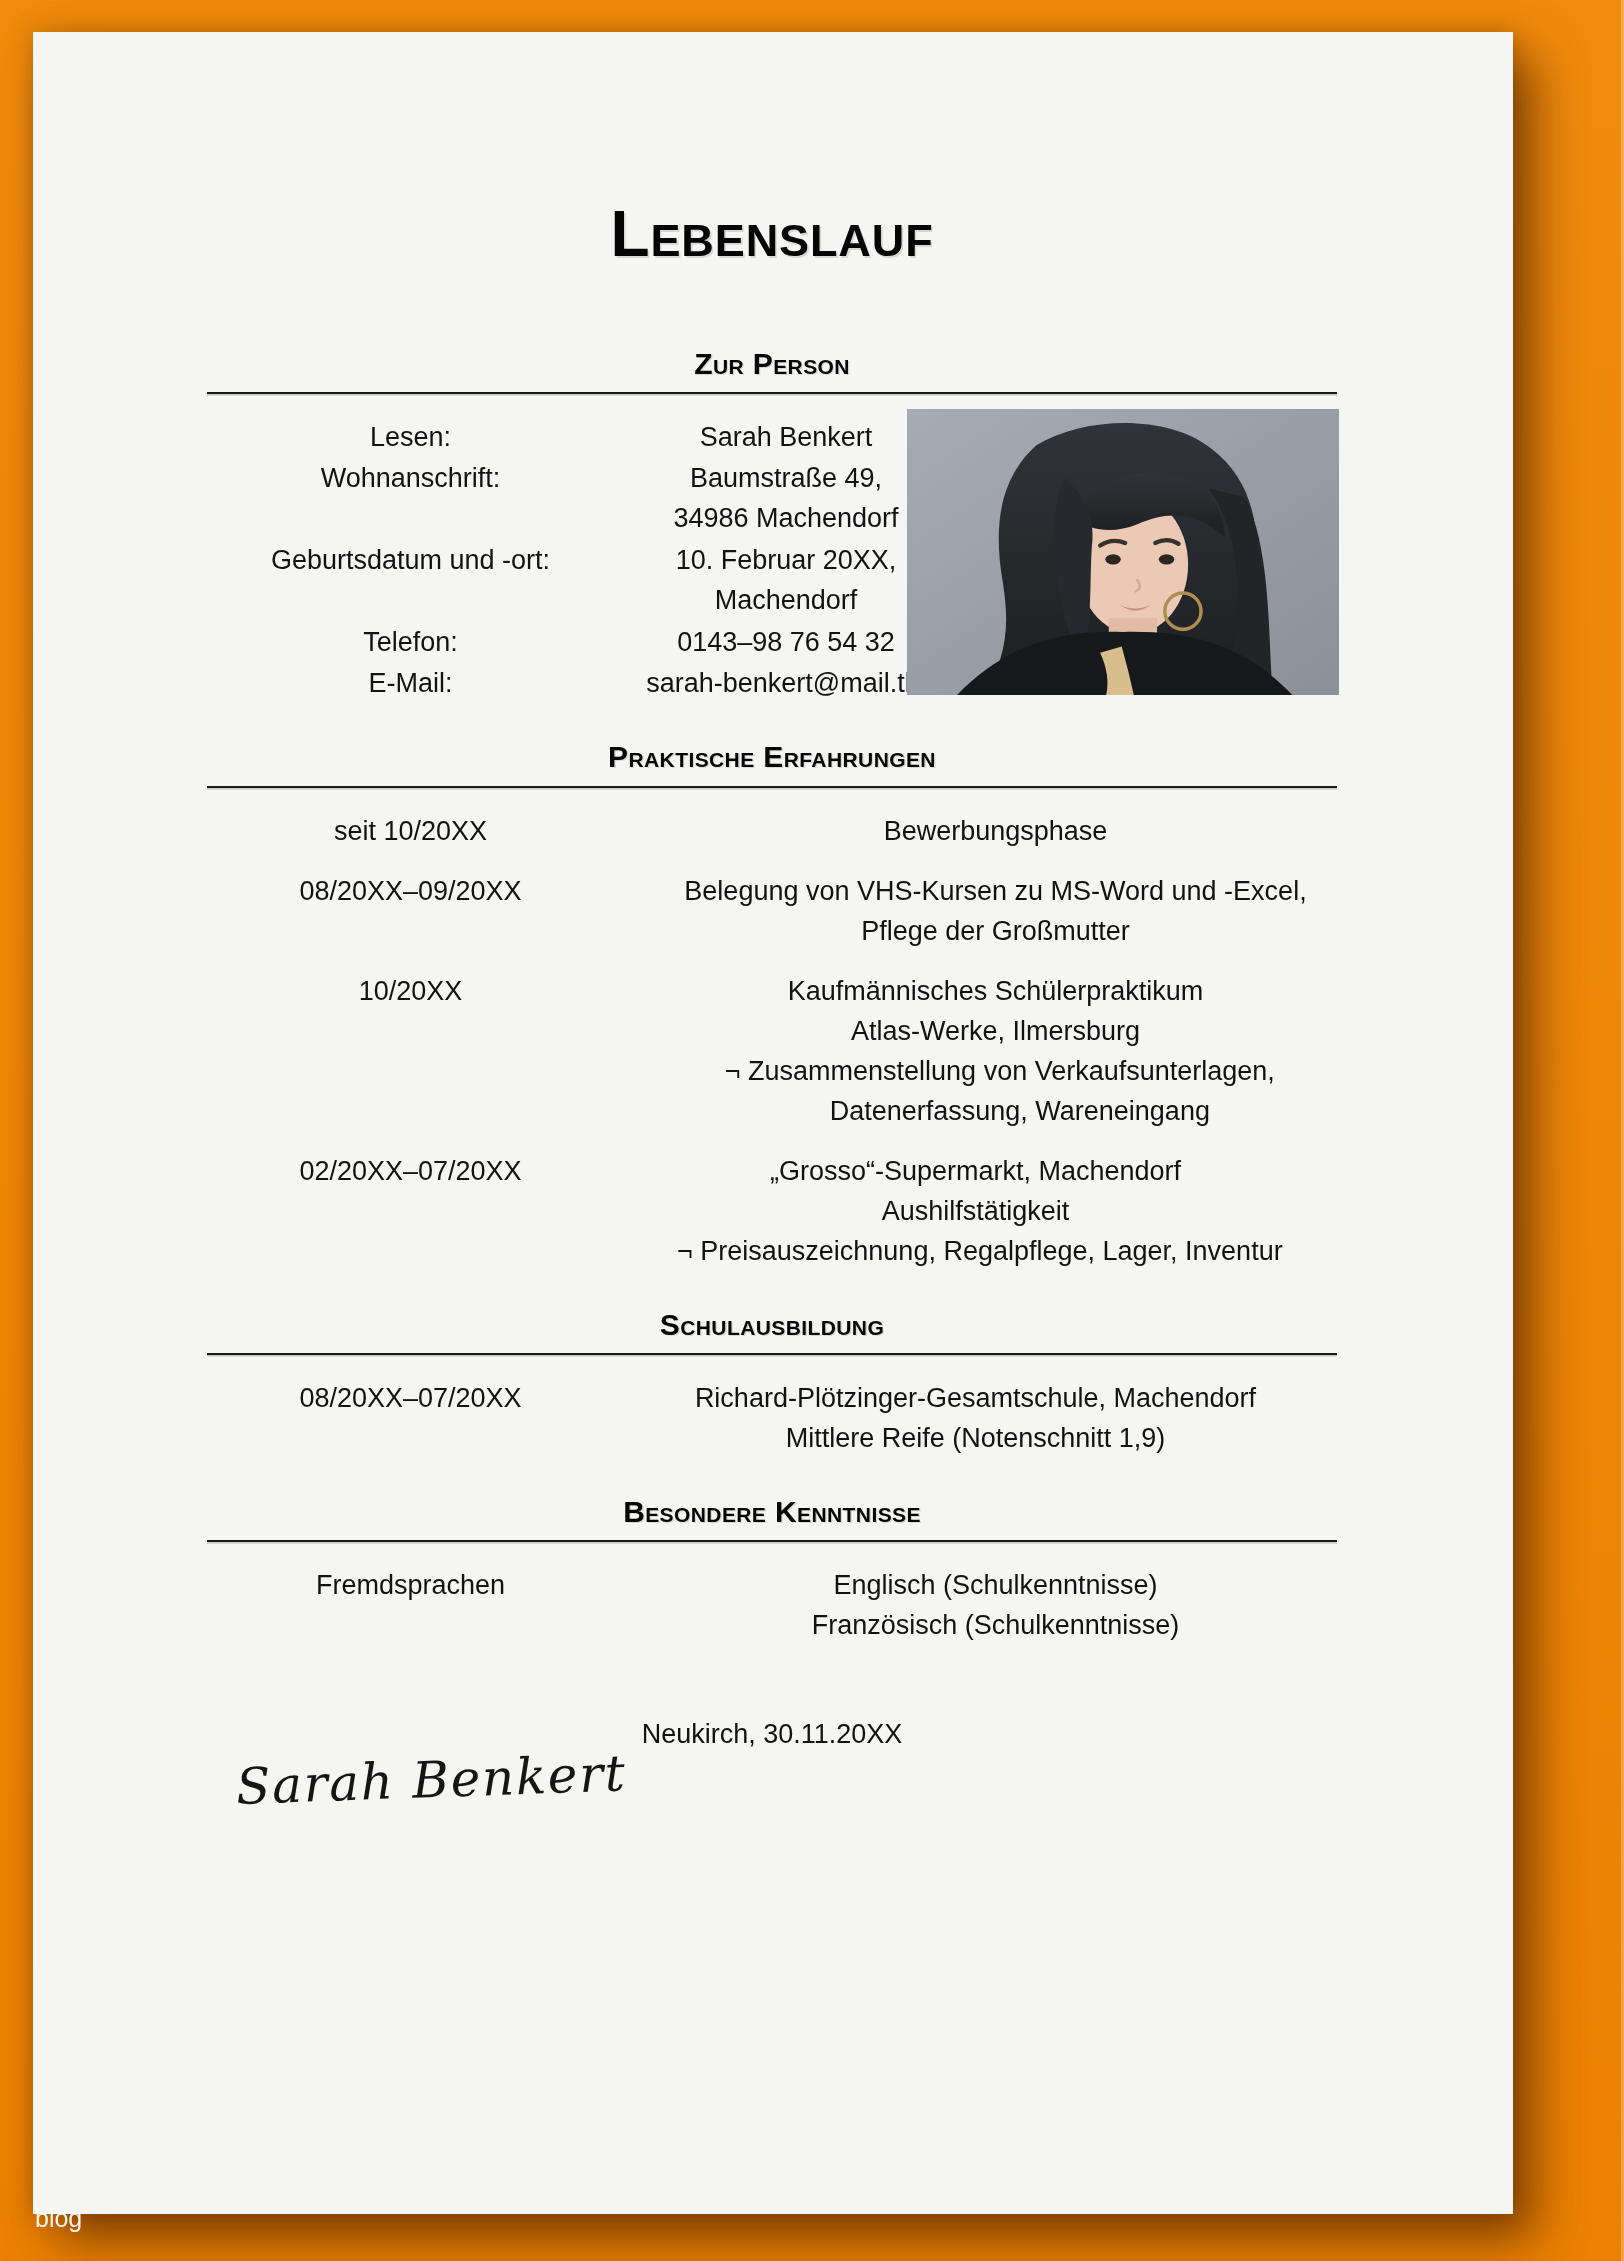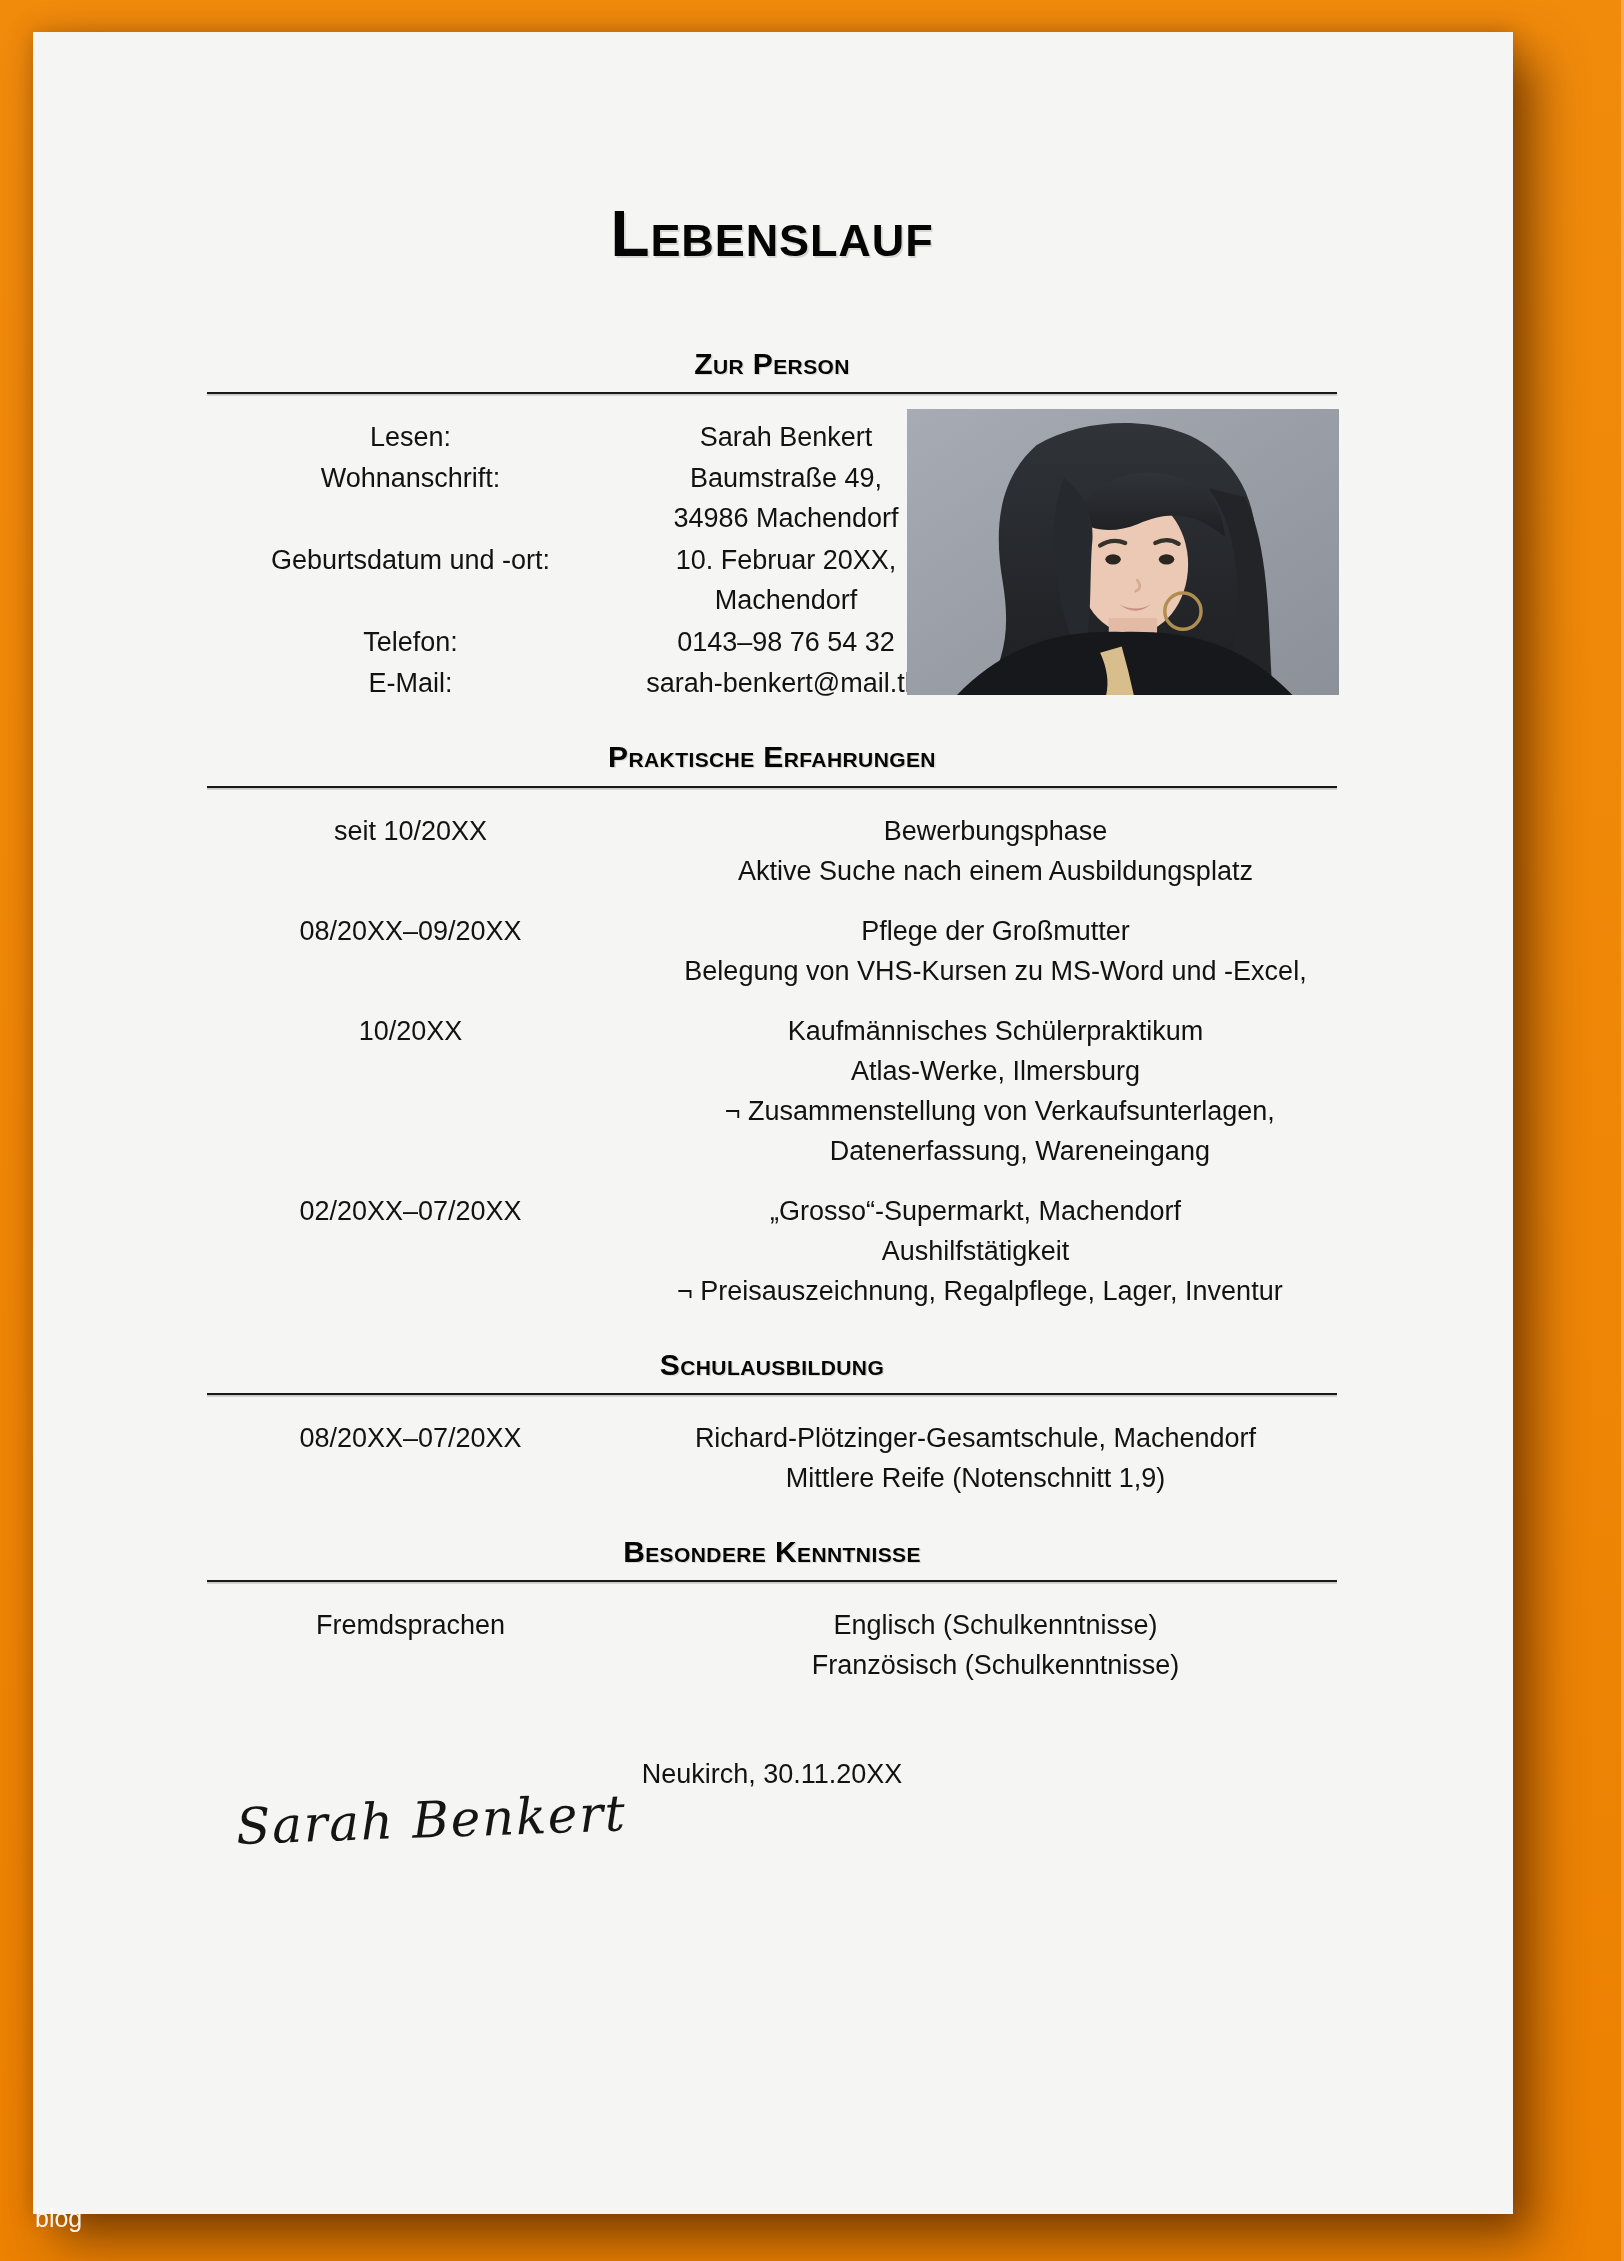--- a/index.html
+++ b/index.html
@@ -124,28 +124,27 @@
 
       <section class="section">
         <div class="sec-head">
           <h2>Praktische Erfahrungen</h2>
         </div>
         <div class="rows">
           <div class="row gap">
             <div class="label">seit 10/20XX</div>
             <div class="value">
               <div>Bewerbungsphase</div>
-              <div>Aktive Suche nach einem Ausbildungsplatz</div>
             </div>
           </div>
           <div class="row gap">
             <div class="label">08/20XX–09/20XX</div>
             <div class="value">
+              <div>Belegung von VHS-Kursen zu MS-Word und -Excel,</div>
               <div>Pflege der Großmutter</div>
-              <div>Belegung von VHS-Kursen zu MS-Word und -Excel,</div>
             </div>
           </div>
           <div class="row gap">
             <div class="label">10/20XX</div>
             <div class="value">
               <div>Kaufmännisches Schülerpraktikum</div>
               <div>Atlas-Werke, Ilmersburg</div>
               <div class="bullet"><span>¬</span> <span>Zusammenstellung von Verkaufsunterlagen,</span>
                 <div class="bullet-cont">Datenerfassung, Wareneingang</div>
               </div>

